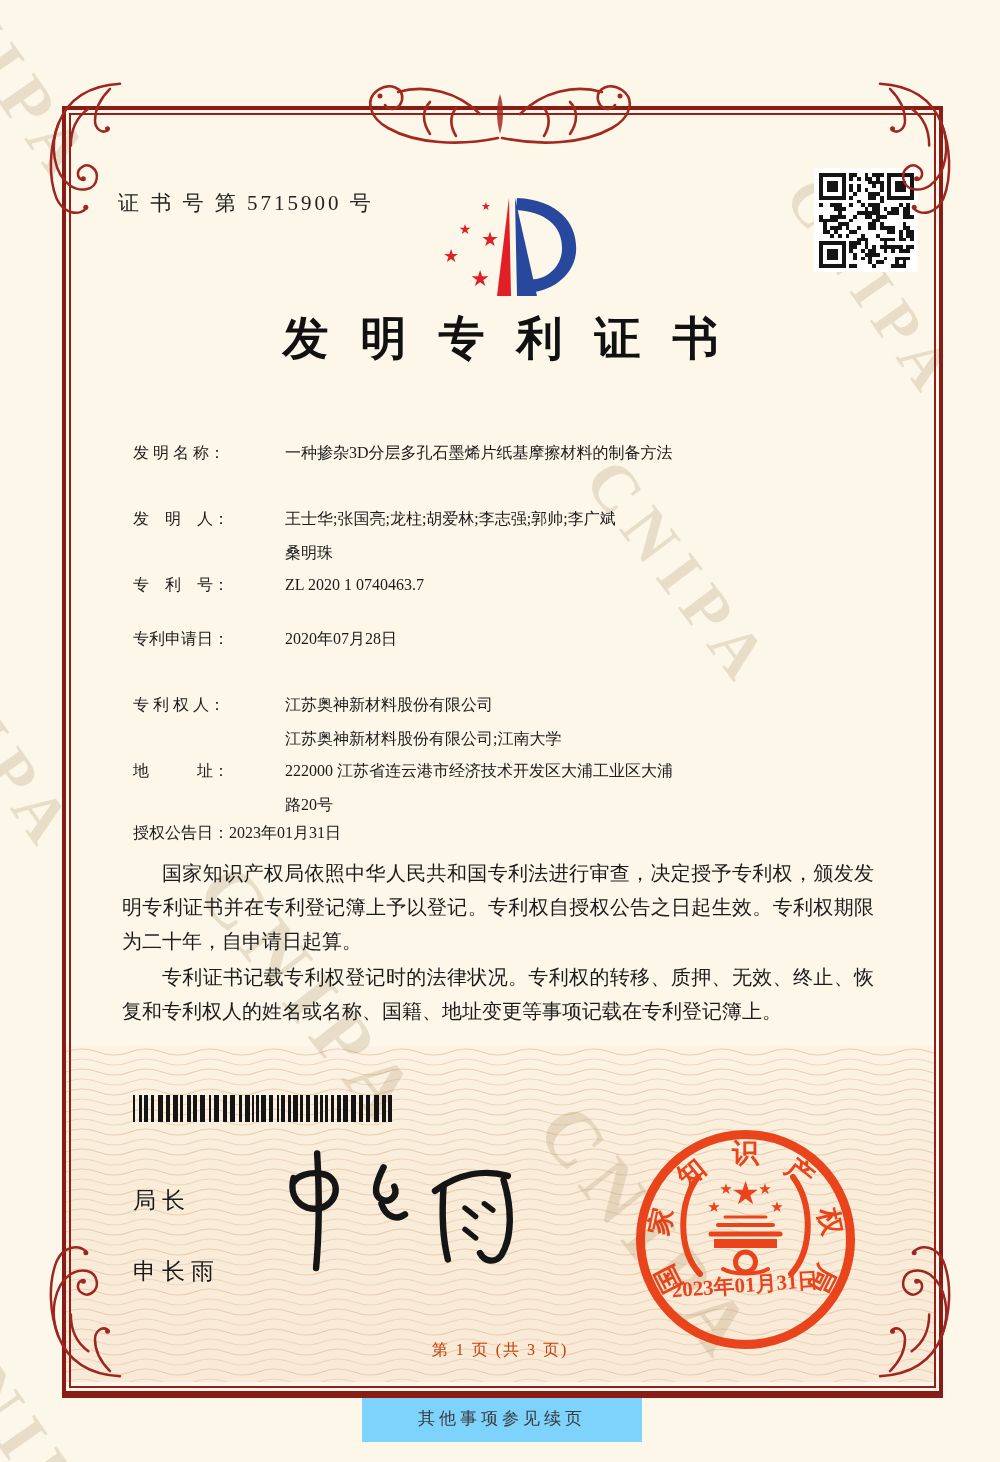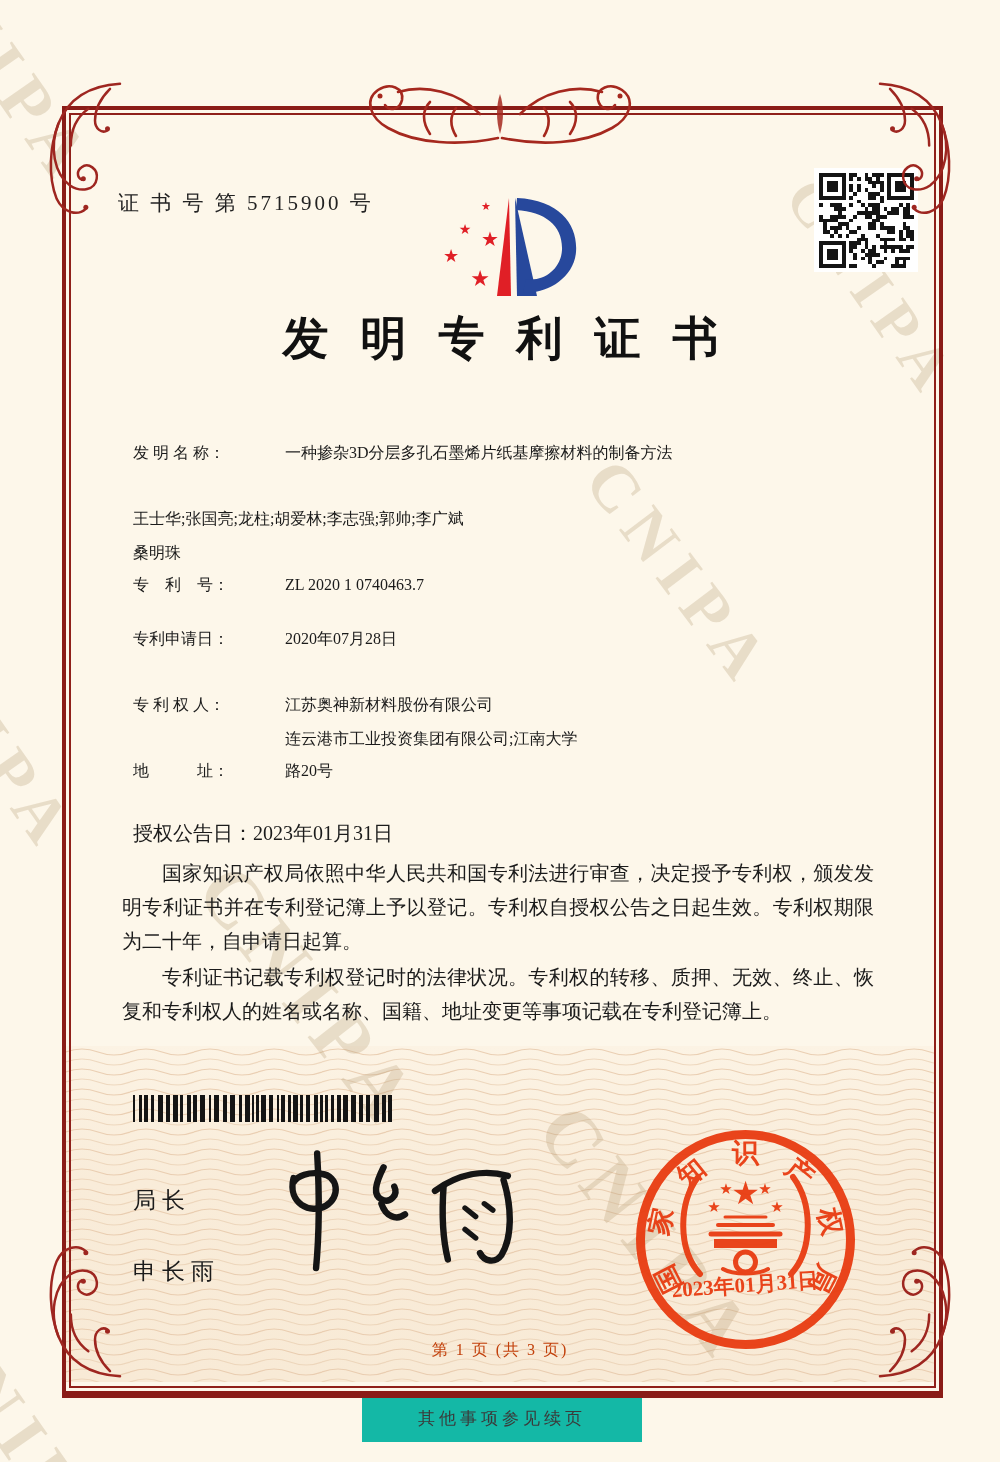--- a/index.html
+++ b/index.html
@@ -40,39 +40,39 @@
   #qr-pad{position:absolute;left:814px;top:168px;width:104px;height:104px;background:#fff;z-index:2;
           display:flex;align-items:center;justify-content:center;}
   #doc-title{position:absolute;left:0;top:308px;width:1000px;text-align:center;font-size:46px;font-weight:bold;
              letter-spacing:32px;padding-left:33px;box-sizing:border-box;color:#111;z-index:2;}
 
   
   .row{position:absolute;left:133px;width:760px;display:flex;font-size:16px;line-height:34px;z-index:2;}
   .row .lbl{flex:none;width:152px;white-space:nowrap;}
   .row .val{flex:1;}
   .r1{top:436px}.r2{top:502px}.r3{top:568px}.r4{top:622px}.r5{top:688px}.r6{top:754px}
-  #grant-row{position:absolute;left:133px;top:816px;width:770px;display:flex;font-size:20px;line-height:34px;z-index:2;}
+  #grant-row{position:absolute;left:133px;top:816px;width:770px;display:flex;font-size:16px;line-height:34px;z-index:2;}
   #grant-row .gleft{flex:none;width:388px;}
 
   
   #body-text{position:absolute;left:120px;top:854px;width:756px;font-size:20px;line-height:34px;
              text-align:justify;z-index:2;}
   #body-text p{margin:2px;text-indent:40px;}
 
   
   #barcode{position:absolute;left:133px;top:1095px;width:268px;height:27px;z-index:2;}
   #director-title{position:absolute;left:133px;top:1185px;font-size:23px;letter-spacing:6px;z-index:2;}
   #director-name{position:absolute;left:133px;top:1227px;font-size:23px;letter-spacing:6px;z-index:2;margin-top:29px;}
   #signature{position:absolute;left:255px;top:1148px;width:300px;height:150px;z-index:2;}
   #seal{position:absolute;left:628px;top:1122px;width:236px;height:236px;z-index:4;}
   .seal-arc-ch{font-size:27px;font-weight:bold;fill:#e8380d;text-anchor:middle;
                font-family:"Liberation Serif",serif;}
   #page-info{position:absolute;left:0;top:1340px;width:1000px;text-align:center;font-size:16px;
              letter-spacing:2px;color:#c2410c;z-index:2;}
-  #note-strip{position:absolute;left:362px;top:1396px;width:280px;height:46px;background:#14b8a6;z-index:2;
+  #note-strip{position:absolute;left:362px;top:1396px;width:280px;height:46px;background:#7dd3fc;z-index:2;
               text-align:center;line-height:46px;font-size:17px;letter-spacing:4px;color:#3a3a3a;}
 </style>
 </head>
 <body>
 
 <div id="page">
 
   <span class="wm wm1">CNIPA</span>
   <span class="wm wm2">CNIPA</span>
   <span class="wm wm3">CNIPA</span>
@@ -356,20 +356,21 @@
 
   <div id="doc-title">发明专利证书</div>
 
   <div class="row r1">
     <div class="lbl">发 明 名 称：</div>
     <div class="val">
       <div>一种掺杂3D分层多孔石墨烯片纸基摩擦材料的制备方法</div>
     </div>
   </div>
   <div class="row r2">
+    <div class="lbl">发　明　人：</div>
     <div class="val">
       <div>王士华;张国亮;龙柱;胡爱林;李志强;郭帅;李广斌</div>
       <div>桑明珠</div>
     </div>
   </div>
   <div class="row r3">
     <div class="lbl">专　利　号：</div>
     <div class="val">
       <div>ZL 2020 1 0740463.7</div>
     </div>
@@ -377,26 +378,27 @@
   <div class="row r4">
     <div class="lbl">专利申请日：</div>
     <div class="val">
       <div>2020年07月28日</div>
     </div>
   </div>
   <div class="row r5">
     <div class="lbl">专 利 权 人：</div>
     <div class="val">
       <div>江苏奥神新材料股份有限公司</div>
-      <div>连云港市工业投资集团有限公司;江南大学</div>
+      <div>江苏奥神新材料股份有限公司;江南大学</div>
     </div>
   </div>
   <div class="row r6">
     <div class="lbl">地　　　址：</div>
     <div class="val">
+      <div>222000 江苏省连云港市经济技术开发区大浦工业区大浦</div>
       <div>路20号</div>
     </div>
   </div>
 
   <div id="grant-row">
     <div class="gleft">
       <span>授权公告日：</span><span>2023年01月31日</span>
     </div>
   </div>
 

